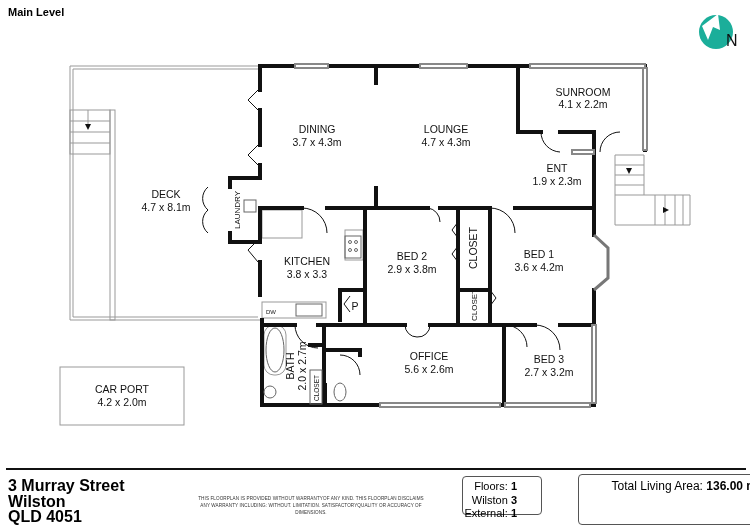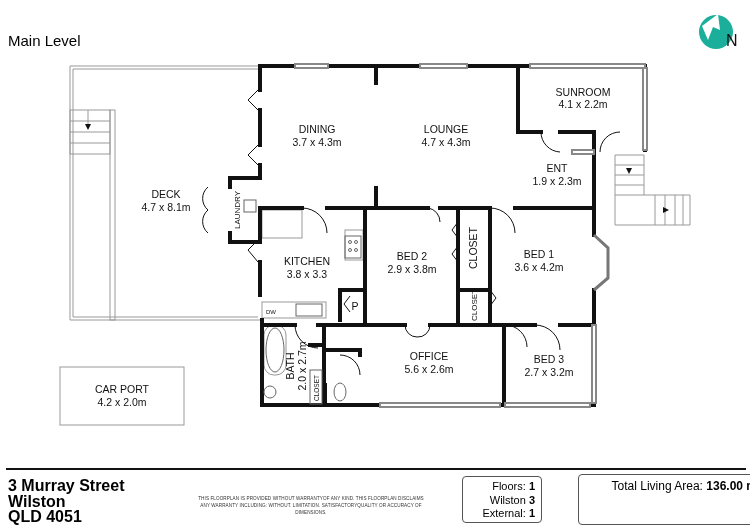--- a/index.html
+++ b/index.html
@@ -1,26 +1,26 @@
 <!DOCTYPE html>
 <html><head>
 <meta charset="utf-8">
 <style>
   html, body { margin: 0; padding: 0; background: #ffffff; }
   body { width: 750px; height: 530px; position: relative; overflow: hidden;
          font-family: "Liberation Sans", "DejaVu Sans", sans-serif; color: #000; }
-  .title { position: absolute; left: 8px; top: 6px; font-size: 15px; font-weight: normal; margin-top: 26px; }
+  .title { position: absolute; left: 8px; top: 6px; font-size: 11px; font-weight: bold; }
   .compass { position: absolute; left: 696px; top: 10px; width: 44px; height: 44px; }
   svg.plan { position: absolute; left: 0; top: 0; }
   .rl { font-size: 10.5px; fill: #111; text-anchor: middle; font-family: "Liberation Sans", sans-serif; }
   .sm { font-size: 8px; fill: #111; text-anchor: middle; font-family: "Liberation Sans", sans-serif; }
   .footer-rule { position: absolute; left: 6px; top: 468px; width: 740px; height: 2px; background: #111; }
   .address { position: absolute; left: 8px; top: 478px; font-size: 16px; font-weight: bold; line-height: 15.5px; }
   .disclaimer { position: absolute; left: 196px; top: 495px; width: 230px; font-size: 4.6px; line-height: 7px; text-align: center; color: #333; letter-spacing: 0.1px; }
-  .stats-box { position: absolute; left: 462px; top: 476px; width: 80px; height: 47px; border: 1px solid #555; border-radius: 4px; box-sizing: border-box; padding: 3px 6px 0 0; text-align: right; font-size: 11px; line-height: 13.5px; }
+  .stats-box { position: absolute; left: 462px; top: 476px; width: 80px; height: 39px; border: 1px solid #555; border-radius: 4px; box-sizing: border-box; padding: 3px 24px 0 0; text-align: right; font-size: 11px; line-height: 13.5px; }
   .area-box { position: absolute; left: 578px; top: 474px; width: 188px; height: 51px; border: 1px solid #555; border-radius: 4px; box-sizing: border-box; padding: 4px 4px 0 0; text-align: right; font-size: 12px; line-height: 14.5px; }
   .b { font-weight: bold; }
 </style>
 </head>
 <body>
 
 <div class="title">Main Level</div>
 
 <svg class="compass" viewBox="0 0 44 44">
   <circle cx="20" cy="22" r="17" fill="#1BAE9A"></circle>

